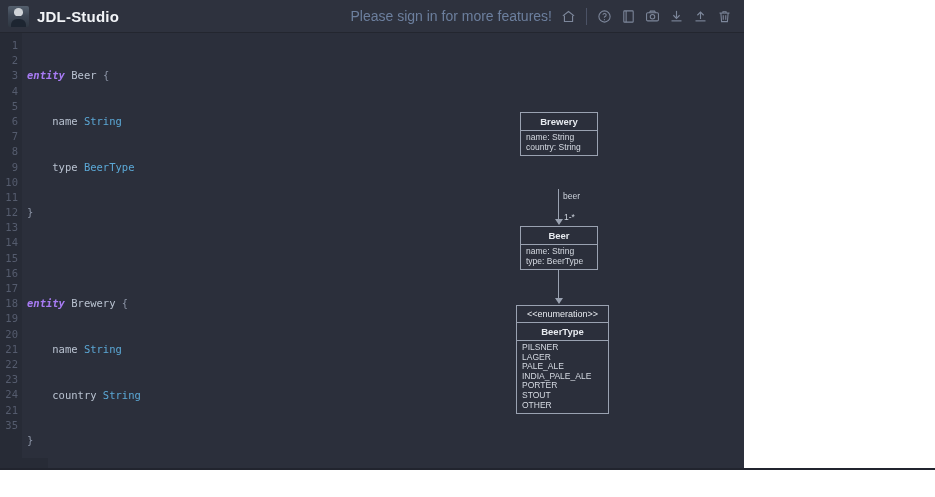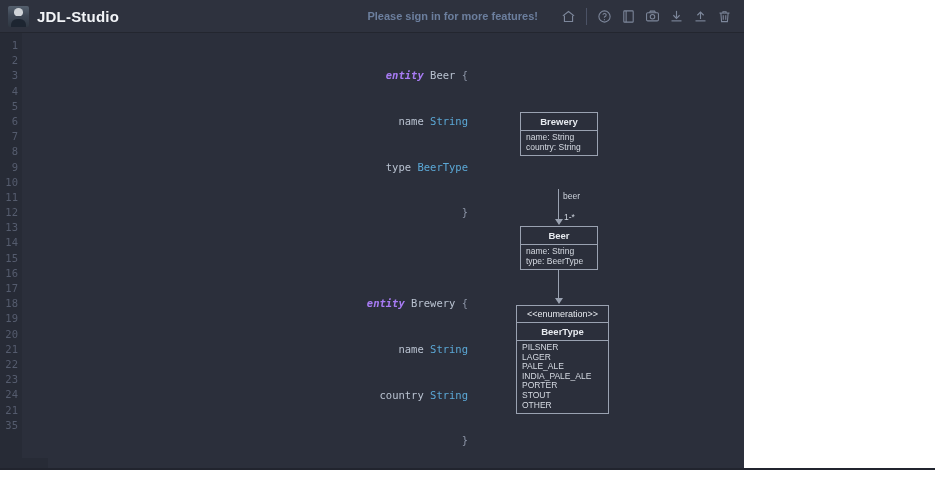--- a/index.html
+++ b/index.html
@@ -72,24 +72,24 @@
     white-space: nowrap;
   }
 
   .header-right {
     display: flex;
     align-items: center;
     gap: 0;
   }
   .signin-text {
     color: #6c7f9e;
-    font-size: 11px;
-    font-weight: bold;
+    font-size: 14px;
+    font-weight: normal;
     white-space: nowrap;
-    margin-right: 20px;
+    margin-right: 6px;
   }
   .hicon {
     width: 17px;
     height: 17px;
     display: inline-flex;
     align-items: center;
     justify-content: center;
     margin: 0 2px;
   }
   .hicon svg { display: block; }
@@ -132,21 +132,20 @@
   }
   .gutter div { padding-right: 4px; height: 15.2px; }
   .code {
     flex: 1;
     padding-top: 5px;
     padding-left: 5px;
     box-sizing: border-box;
     color: #b9c2d0;
     white-space: pre;
     position: relative;
-    text-align: right;
   }
   .code div { height: 15.2px; }
   .k-entity    { color: #a77bf3; font-style: italic; font-weight: bold; }
   .t-type      { color: #5ba8d6; }
   .t-plain     { color: #b9c2d0; }
   .t-punct     { color: #8b93a5; }
 
   
   .diagram {
     flex: 1;

